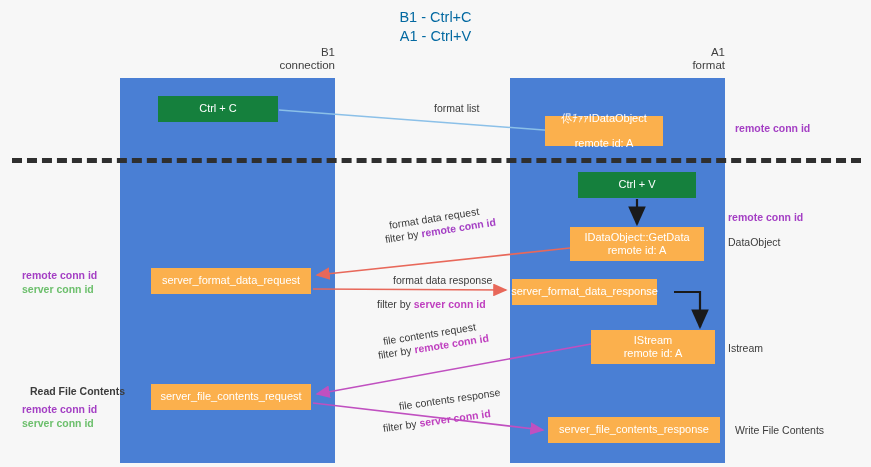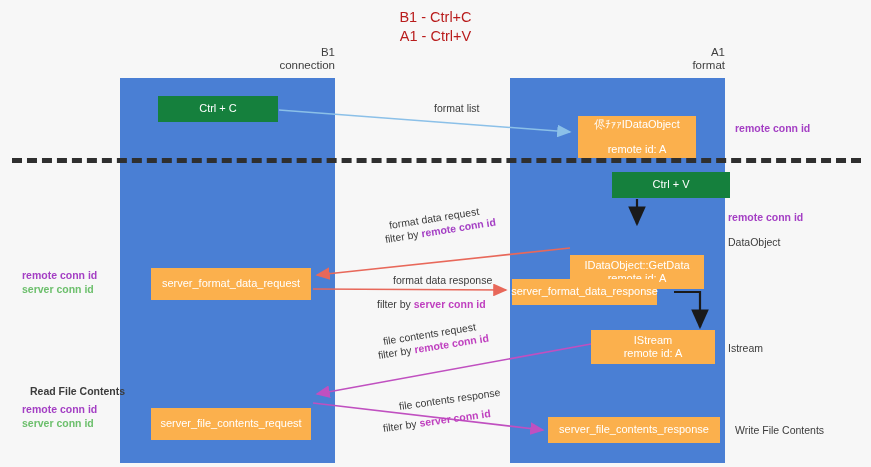--- a/index.html
+++ b/index.html
@@ -22,42 +22,42 @@
     font-size:11.5px;color:#404040;line-height:13px;
   }
   #hdr-b1{left:120px;top:46px;}
   #hdr-a1{left:510px;top:46px;}
   .lane-header .l1{display:block;}
   .lane-header .l2{display:block;}
 
   
   #title{
     position:absolute;left:0;top:8px;width:871px;text-align:center;
-    font-size:14.5px;color:#b91c1c;line-height:19px;
+    font-size:14.5px;color:#0369a1;line-height:19px;
   }
   #title span{display:block;}
 
   
   .box{
     position:absolute;box-sizing:border-box;
     display:flex;flex-direction:column;align-items:center;justify-content:center;
     color:#ffffff;font-size:11px;line-height:13.5px;text-align:center;
   }
   .box.green{background:#15803d;align-items:center;}
   .box.orange{background:#fbb04d;}
   .box .ln{display:block;white-space:nowrap;}
 
   #box-ctrlc{left:158px;top:96px;width:120px;height:26px;}
-  #box-ctrlv{left:612px;top:172px;width:118px;height:26px;}
-  #box-idataobject{left:578px;top:116px;width:118px;height:42px;gap:12px;}
-  #box-getdata{left:570px;top:227px;width:134px;height:34px;margin-top:28px;}
+  #box-ctrlv{left:578px;top:172px;width:118px;height:26px;}
+  #box-idataobject{left:545px;top:116px;width:118px;height:30px;gap:12px;}
+  #box-getdata{left:570px;top:227px;width:134px;height:34px;}
   #box-istream{left:591px;top:330px;width:124px;height:34px;}
-  #box-sfdreq{left:151px;top:268px;width:160px;height:32px;}
+  #box-sfdreq{left:151px;top:268px;width:160px;height:26px;}
   #box-sfdres{left:512px;top:279px;width:145px;height:26px;}
-  #box-sfcreq{left:151px;top:384px;width:160px;height:32px;margin-top:24px;}
+  #box-sfcreq{left:151px;top:384px;width:160px;height:26px;}
   #box-sfcres{left:548px;top:417px;width:172px;height:26px;}
 
   
   #divider{
     position:absolute;left:12px;top:158px;width:849px;height:0;
     border-top:5px dashed #2f2f2f;
   }
 
   
   #arrows{position:absolute;left:0;top:0;width:871px;height:467px;}

